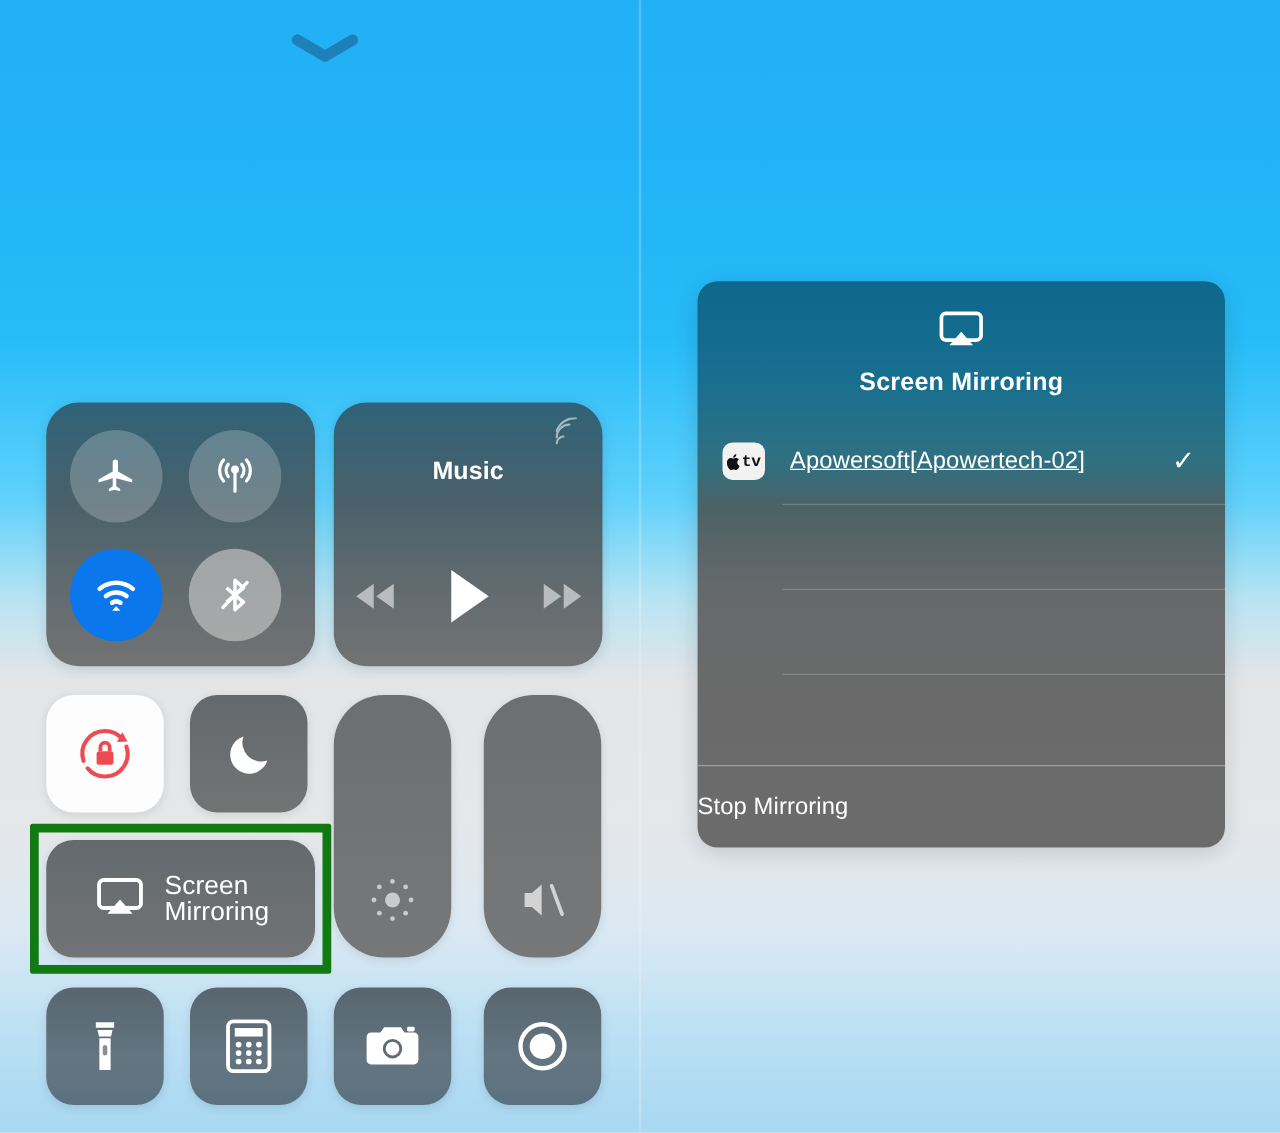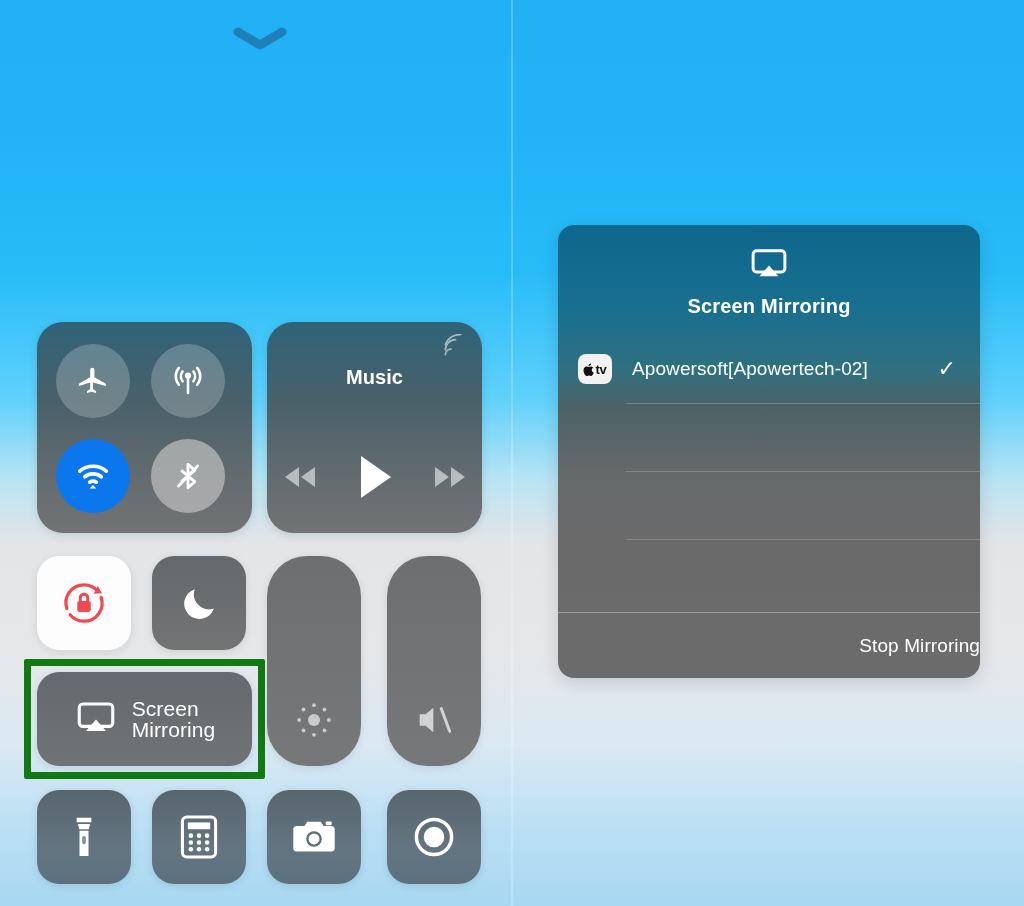--- a/index.html
+++ b/index.html
@@ -183,33 +183,33 @@
     height: 1px; background: rgba(255,255,255,.20);
   }
   #appletv-icon {
     width: 34px; height: 30px; border-radius: 8px;
     background: #f2f2f2;
     display: flex; align-items: center; justify-content: center;
     flex: 0 0 auto;
   }
   #appletv-icon .tvtext {
     font-size: 13px; font-weight: bold; color: #111; letter-spacing: -.2px;
-    display: flex; align-items: center; gap: 1px;
+    display: flex; align-items: center; gap: 1px; font-family: Liberation Mono, monospace;
   }
   #device-name {
     margin-left: 20px;
     color: #fff; font-size: 19px; letter-spacing: .1px;
-    flex: 1 1 auto; white-space: nowrap;
+    flex: 1 1 auto; white-space: nowrap; text-decoration: underline;
   }
   #device-check { color: #fff; font-size: 22px; line-height: 1; }
 
   #stop-mirroring-row {
     position: absolute; left: 0; right: 0; bottom: 0;
     height: 66px;
-    display: flex; align-items: center; justify-content: flex-end;
+    display: flex; align-items: center; justify-content: flex-start;
     border-top: 1px solid rgba(255,255,255,.34);
   }
   #stop-mirroring-label { color: #fff; font-size: 19px; letter-spacing: .1px; }
 </style>
 </head>
 <body>
 
 <div id="stage">
 
   <div class="wallpaper" id="wall-left"></div>

